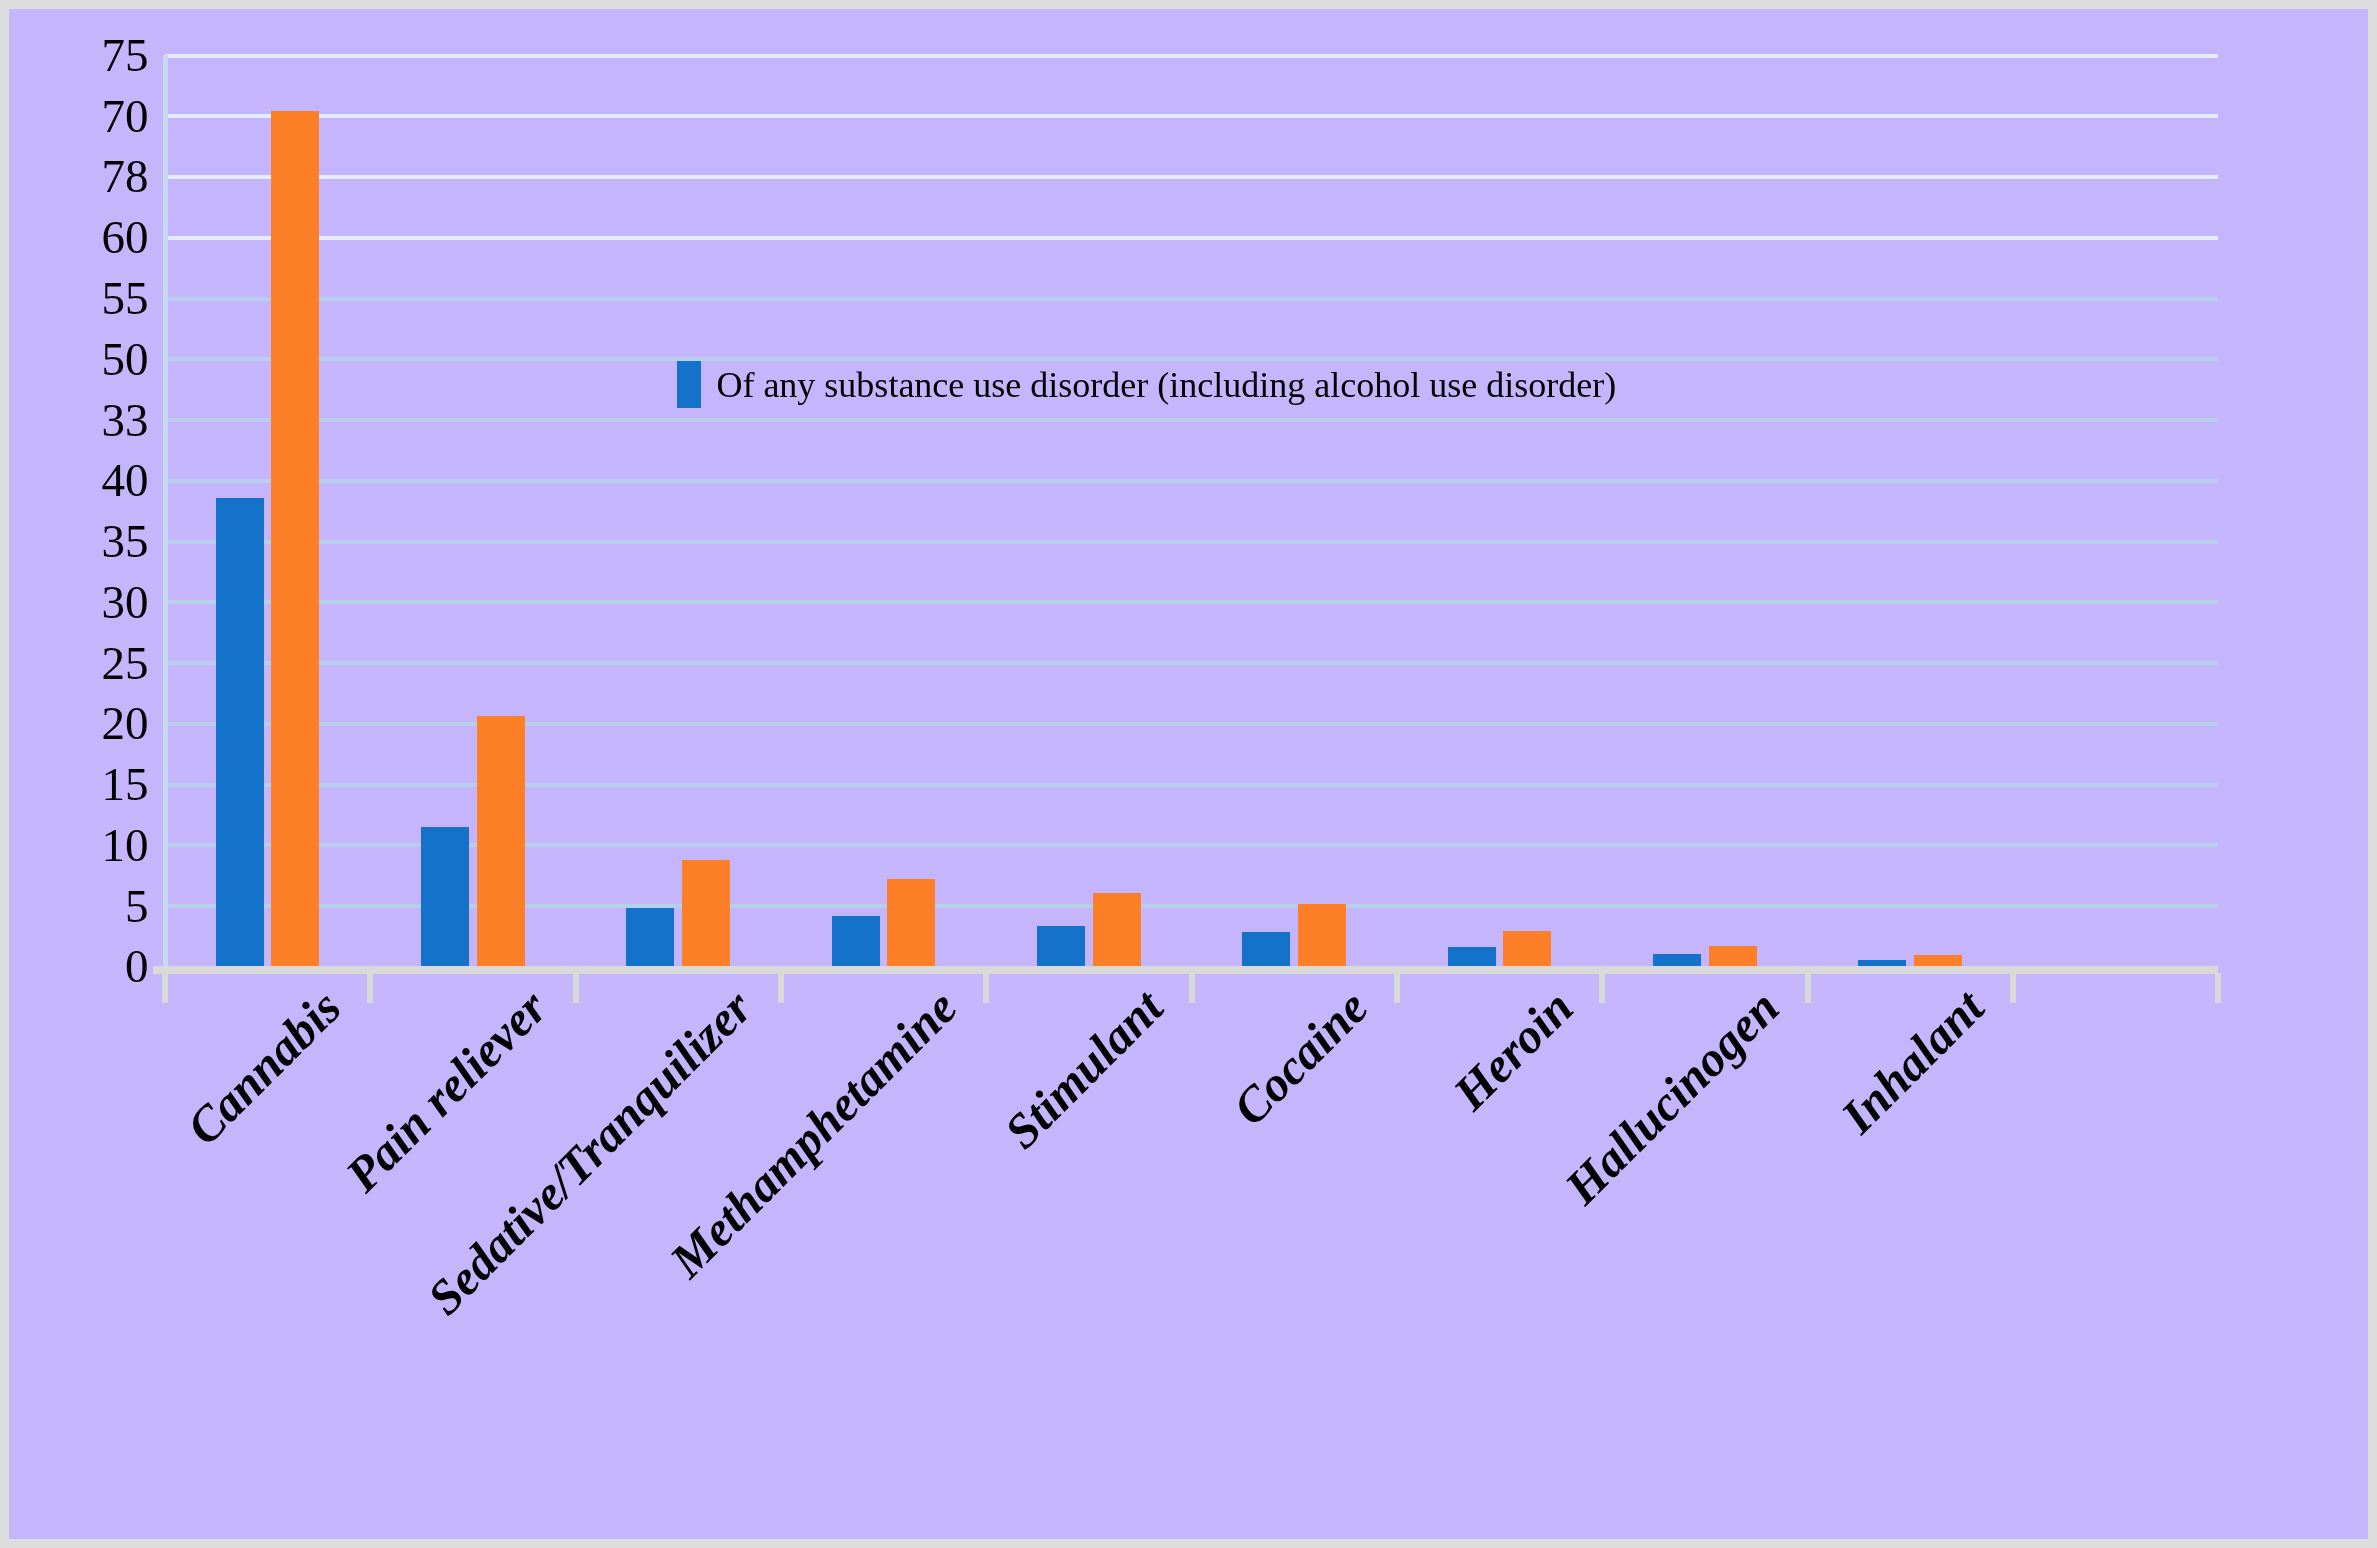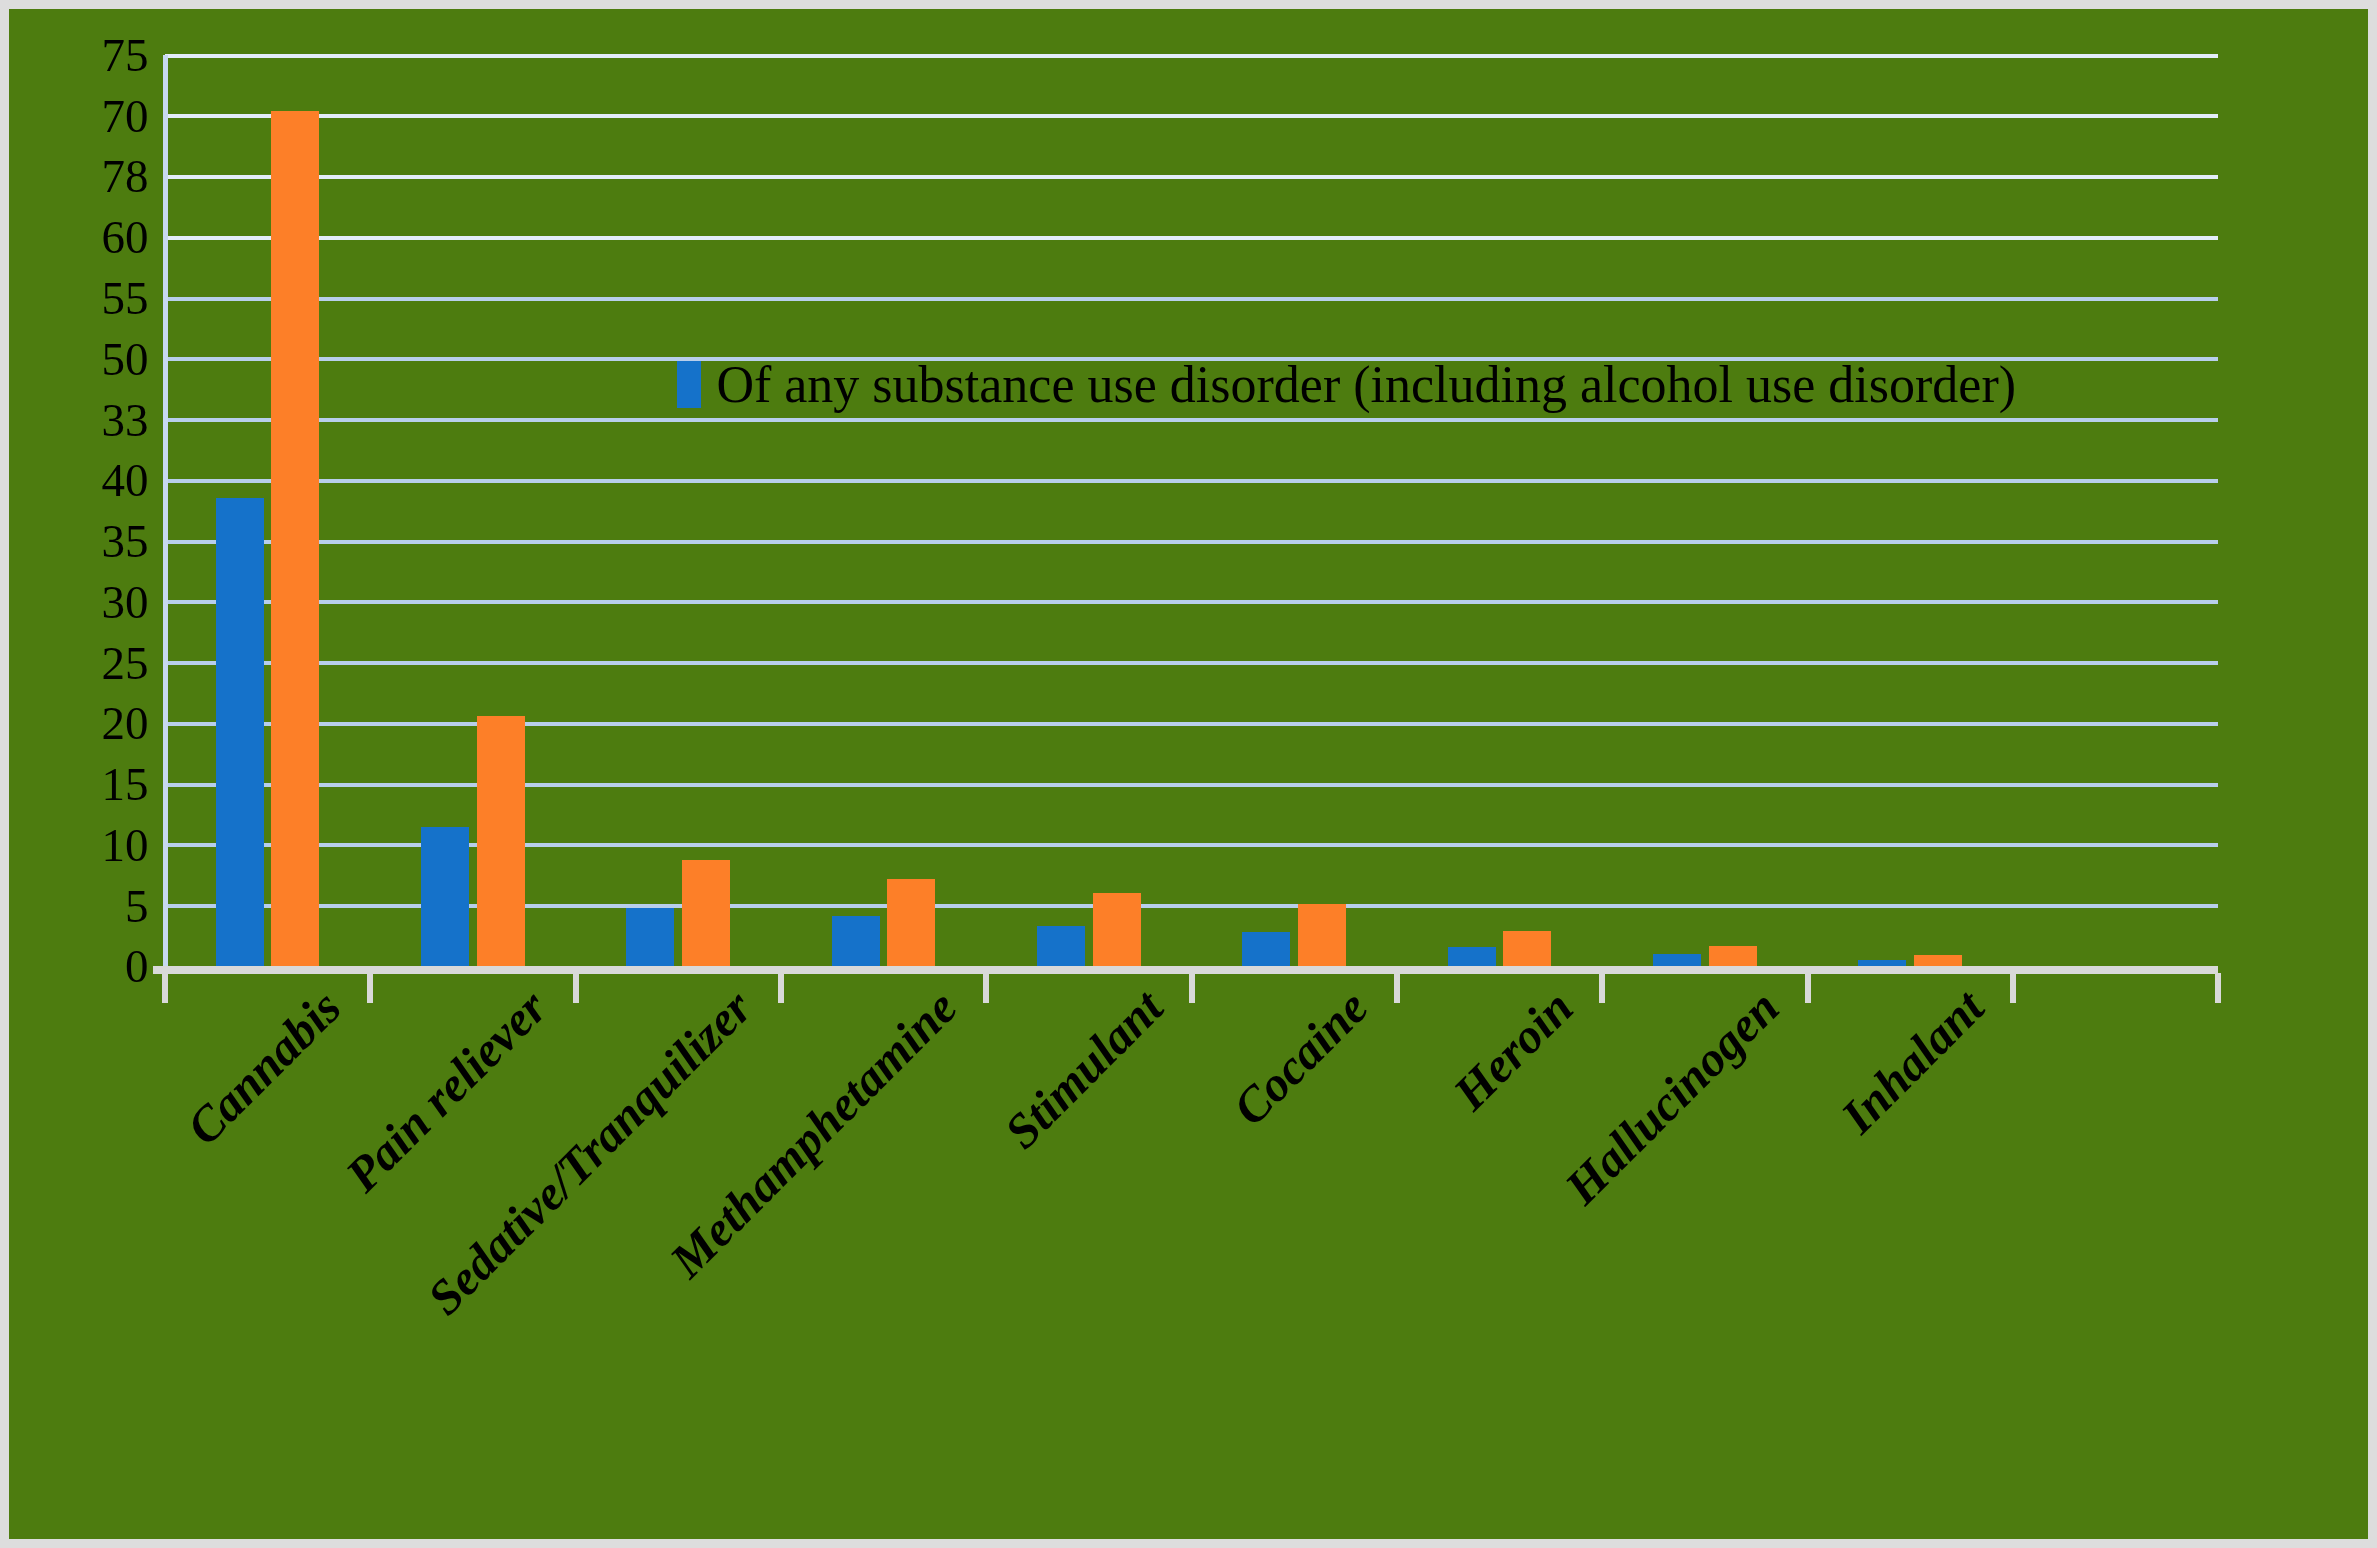--- a/index.html
+++ b/index.html
@@ -6,21 +6,21 @@
   body{
     width:2377px;height:1548px;
     background:#ffffff;
     font-family:"Liberation Serif", serif;
     overflow:hidden;
   }
   .frame{
     position:absolute;left:0;top:0;width:2377px;height:1548px;
     box-sizing:border-box;
     border:9.4px solid #dddddd;
-    background:#4d7c0f;
+    background:#c4b5fd;
   }
   
   .chart{
     position:absolute;
     left:9.4px;top:9.4px;
     width:2359px;height:1529px;
   }
   .axis-line{
     position:absolute;left:145px;top:37px;width:4.7px;height:913px;
     background:#c7d9f1;
@@ -86,21 +86,21 @@
     display:flex;
     align-items:center;
     height:101px;
   }
   .legend-swatch{
     width:24px;height:47px;flex:0 0 auto;margin-right:15px;
   }
   .legend-swatch.s0{background:#1572ca;}
   .legend-swatch.s1{background:#fd7f28;}
   .legend-text{
-    font-size:52px;
+    font-size:36px;
     line-height:54px;
     color:#000;
     white-space:nowrap;
   }
 </style>
 </head>
 <body>
 
 <div class="frame">
   <div class="chart">

